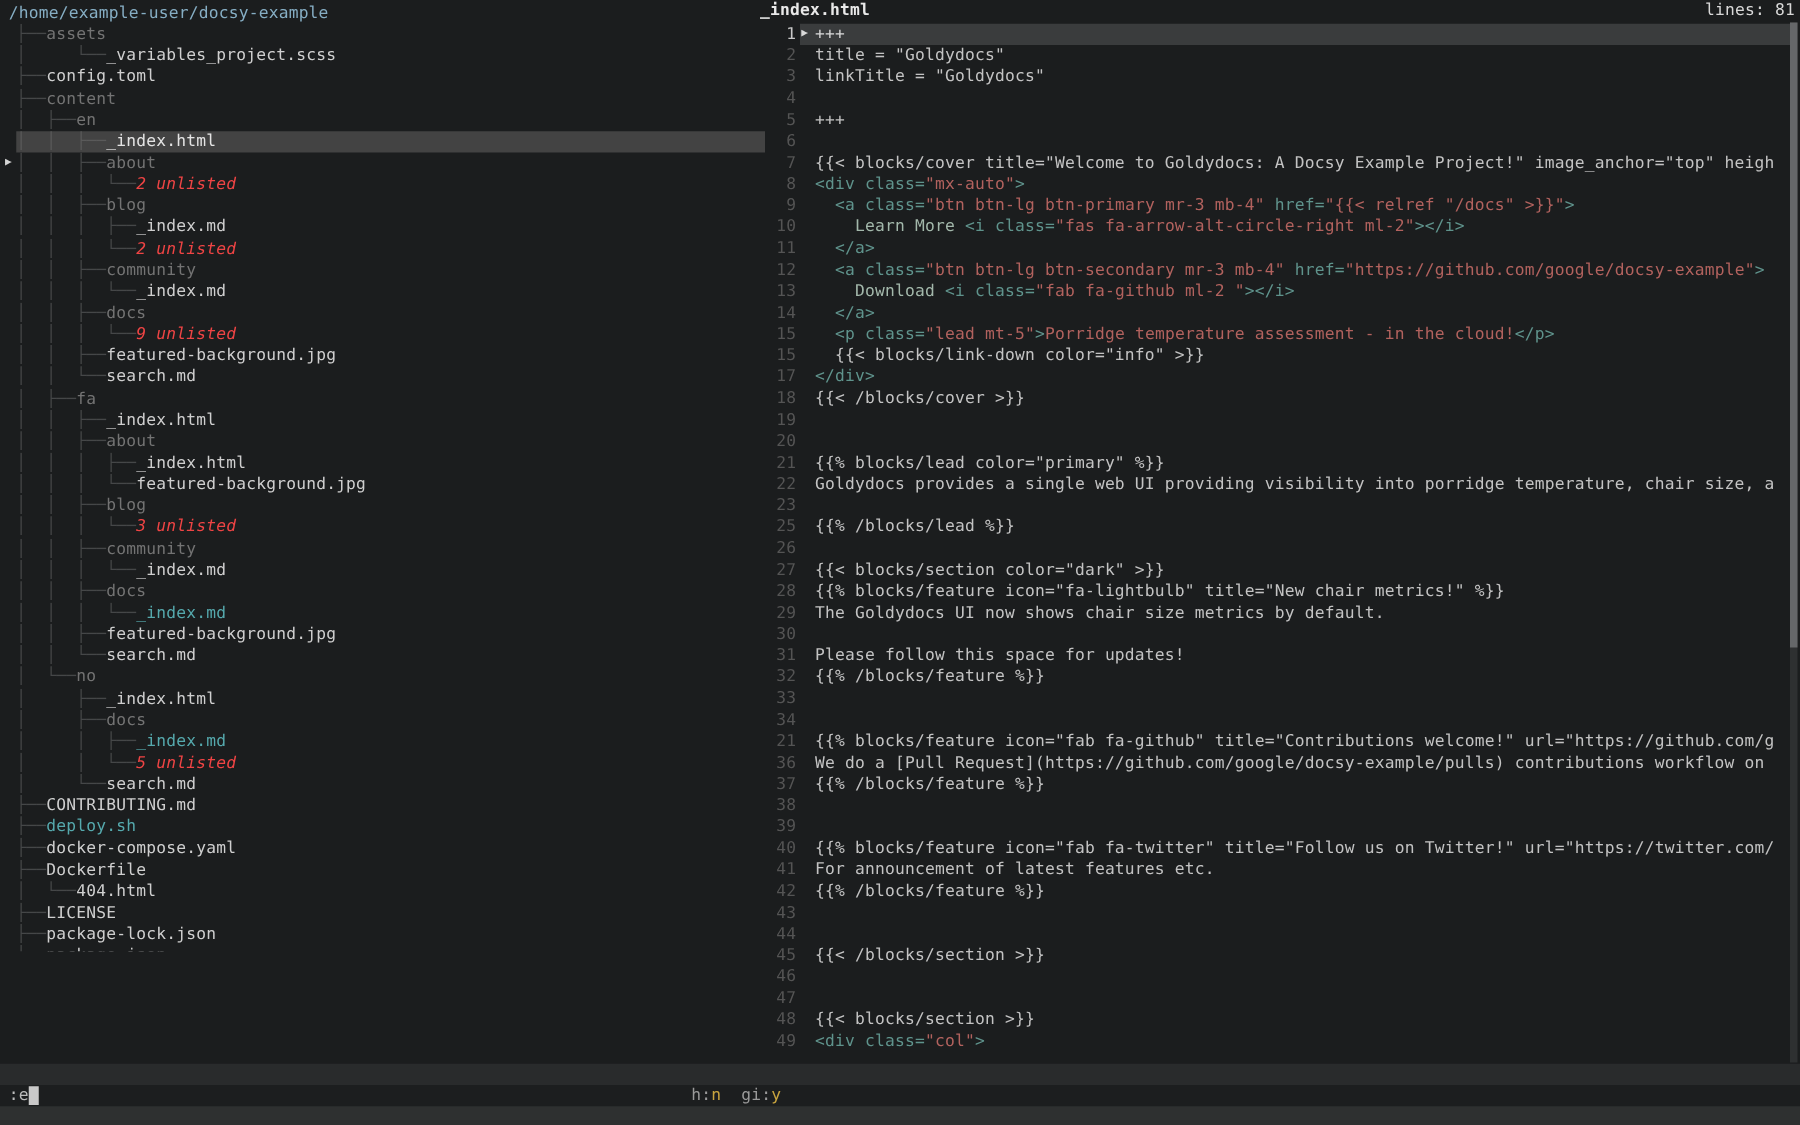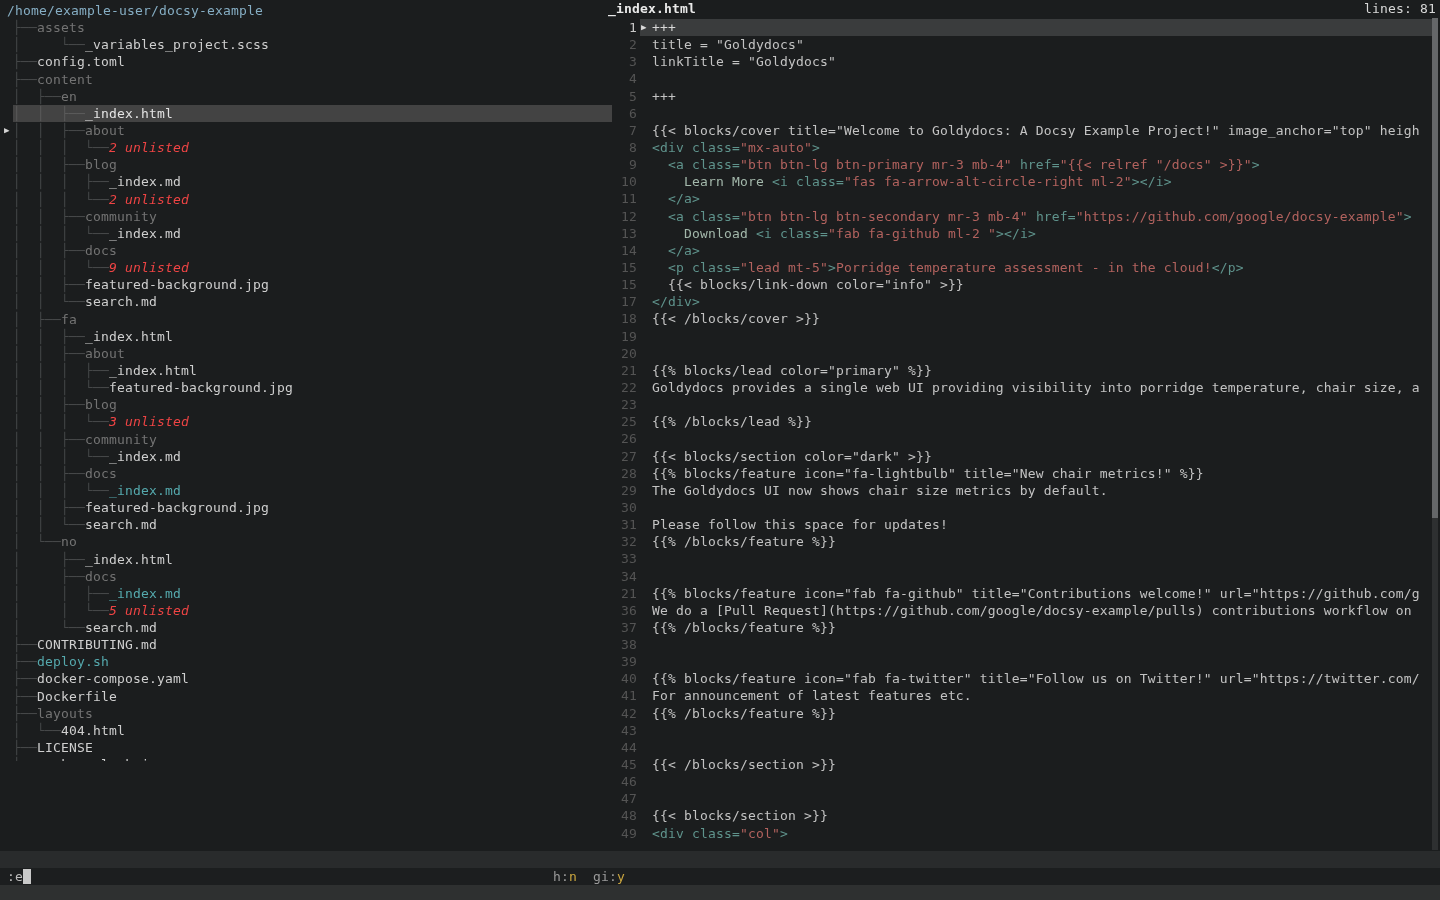--- a/index.html
+++ b/index.html
@@ -91,21 +91,20 @@
         <div class="trow"><span class="tpfx">│  └──</span><span class="tname dir">no</span></div>
         <div class="trow"><span class="tpfx">│     ├──</span><span class="tname file">_index.html</span></div>
         <div class="trow"><span class="tpfx">│     ├──</span><span class="tname dir">docs</span></div>
         <div class="trow"><span class="tpfx">│     │  ├──</span><span class="tname special">_index.md</span></div>
         <div class="trow"><span class="tpfx">│     │  └──</span><span class="tname unlisted">5 unlisted</span></div>
         <div class="trow"><span class="tpfx">│     └──</span><span class="tname file">search.md</span></div>
         <div class="trow"><span class="tpfx">├──</span><span class="tname file">CONTRIBUTING.md</span></div>
         <div class="trow"><span class="tpfx">├──</span><span class="tname special">deploy.sh</span></div>
         <div class="trow"><span class="tpfx">├──</span><span class="tname file">docker-compose.yaml</span></div>
         <div class="trow"><span class="tpfx">├──</span><span class="tname file">Dockerfile</span></div>
-        <div class="trow"><span class="tpfx">├──</span><span class="tname dir">layouts</span></div>
         <div class="trow"><span class="tpfx">│  └──</span><span class="tname file">404.html</span></div>
         <div class="trow"><span class="tpfx">├──</span><span class="tname file">LICENSE</span></div>
         <div class="trow"><span class="tpfx">├──</span><span class="tname file">package-lock.json</span></div>
         <div class="trow"><span class="tpfx">├──</span><span class="tname file">package.json</span></div>
         <div class="trow"><span class="tpfx">├──</span><span class="tname file">README.md</span></div>
         <div class="trow"><span class="tpfx">└──</span><span class="tname dir">themes</span></div>
         <div class="trow"><span class="tpfx">   └──</span><span class="tname dir">docsy</span></div>
       </div>
     <div class="tree-arrow" style="top: 122px;">▶</div>
   </div>

